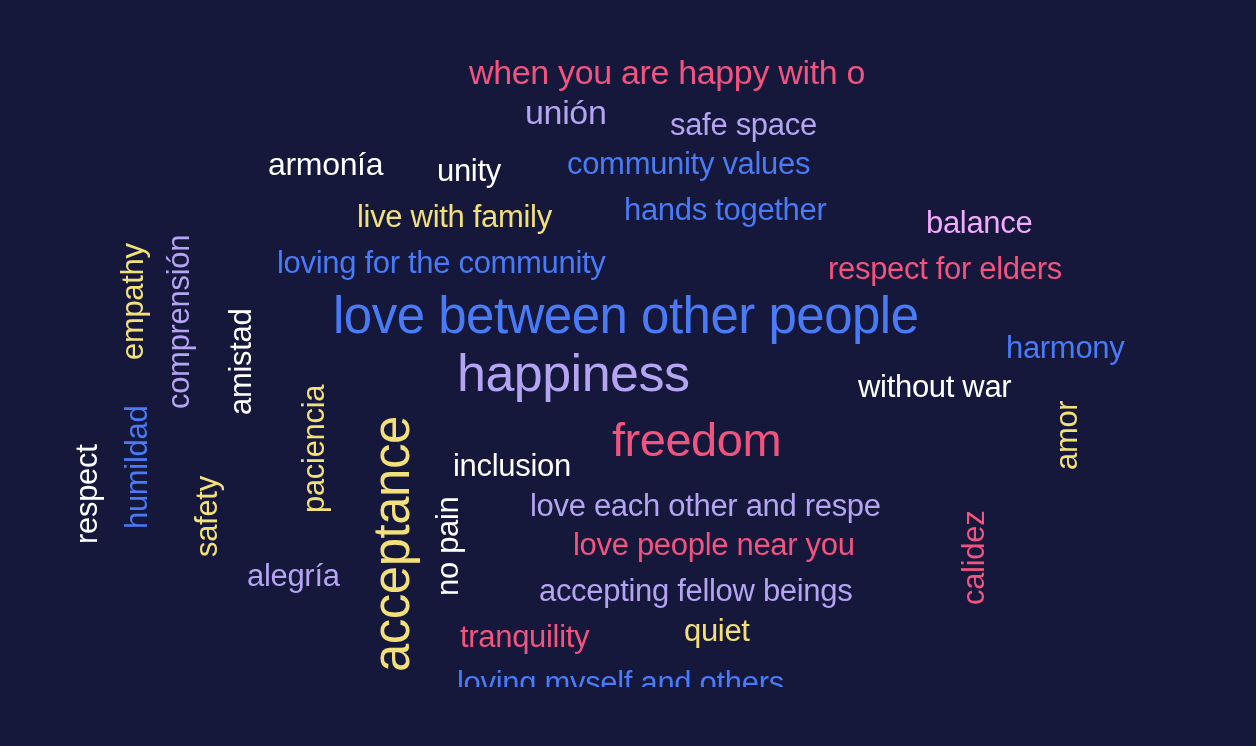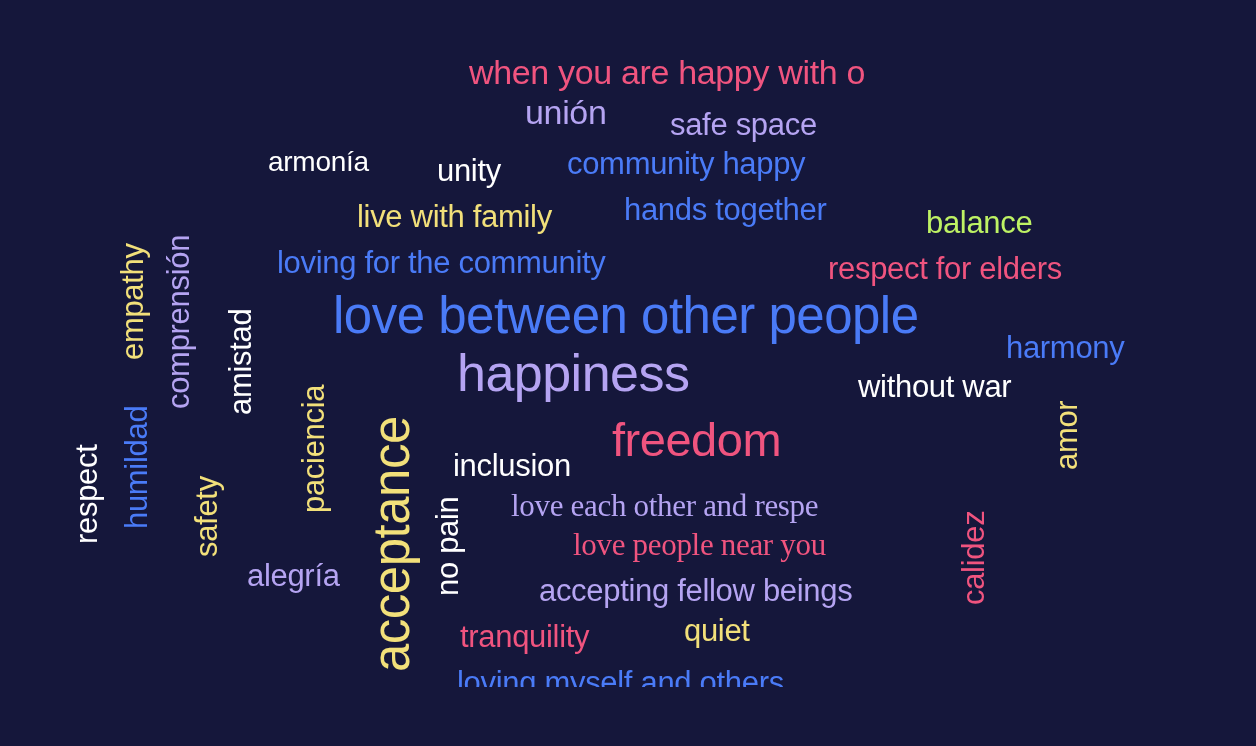--- a/index.html
+++ b/index.html
@@ -33,36 +33,36 @@
 <body>
 
 <div id="canvas" style="width: 1256px; height: 687px; background: rgb(21, 23, 59);">
   <svg class="deco" width="1256" height="746" viewBox="0 0 1256 746" style="left:0;top:0;">
     <polygon id="deco-poly" points="62,746 62,718 136,688 136,746" fill="#3a3a8c"></polygon>
   </svg>
   <div id="words">
       <div class="word" style="font-size: 34px; color: rgb(240, 84, 127); left: 469px; top: 55px;">when you are happy with o</div>
       <div class="word" style="font-size: 34px; color: rgb(181, 164, 242); left: 525px; top: 95px;">unión</div>
       <div class="word" style="font-size: 31px; color: rgb(181, 164, 242); left: 670px; top: 109px;">safe space</div>
-      <div class="word" style="font-size: 28px; color: rgb(255, 255, 255); left: 268px; top: 148px;">armonía</div>
+      <div class="word" style="font-size: 32px; color: rgb(255, 255, 255); left: 268px; top: 148px;">armonía</div>
       <div class="word" style="font-size: 31px; color: rgb(255, 255, 255); left: 437px; top: 155px;">unity</div>
-      <div class="word" style="font-size: 31px; color: rgb(74, 123, 247); left: 567px; top: 148px;">community happy</div>
+      <div class="word" style="font-size: 31px; color: rgb(74, 123, 247); left: 567px; top: 148px;">community values</div>
       <div class="word" style="font-size: 31px; color: rgb(74, 123, 247); left: 624px; top: 194px;">hands together</div>
-      <div class="word" style="font-size: 31px; color: #bef264; left: 926px; top: 207px;">balance</div>
+      <div class="word" style="font-size: 31px; color: #f0abfc; left: 926px; top: 207px;">balance</div>
       <div class="word" style="font-size: 31px; color: rgb(242, 224, 122); left: 357px; top: 201px;">live with family</div>
       <div class="word" style="font-size: 31px; color: rgb(74, 123, 247); left: 277px; top: 247px;">loving for the community</div>
       <div class="word" style="font-size: 31px; color: rgb(240, 84, 127); left: 828px; top: 253px;">respect for elders</div>
       <div class="word" style="font-size: 51px; color: rgb(74, 123, 247); left: 333px; top: 290px;">love between other people</div>
       <div class="word" style="font-size: 52px; color: rgb(181, 164, 242); left: 457px; top: 347px;">happiness</div>
       <div class="word" style="font-size: 31px; color: rgb(74, 123, 247); left: 1006px; top: 332px;">harmony</div>
       <div class="word" style="font-size: 31px; color: rgb(255, 255, 255); left: 848px; top: 371px; margin-left: 10px;">without war</div>
       <div class="word" style="font-size: 47px; color: rgb(240, 84, 127); left: 612px; top: 416px;">freedom</div>
       <div class="word" style="font-size: 31px; color: rgb(255, 255, 255); left: 453px; top: 450px;">inclusion</div>
-      <div class="word" style="font-size: 31px; color: rgb(181, 164, 242); left: 511px; top: 490px; font-family: Liberation Serif, serif;">love each other and respe</div>
-      <div class="word" style="font-size: 31px; color: rgb(240, 84, 127); left: 573px; top: 529px; font-family: Liberation Serif, serif;">love people near you</div>
+      <div class="word" style="font-size: 31px; color: rgb(181, 164, 242); left: 530px; top: 490px;">love each other and respe</div>
+      <div class="word" style="font-size: 31px; color: rgb(240, 84, 127); left: 573px; top: 529px;">love people near you</div>
       <div class="word" style="font-size: 31px; color: rgb(181, 164, 242); left: 539px; top: 575px;">accepting fellow beings</div>
       <div class="word" style="font-size: 31px; color: rgb(242, 224, 122); left: 684px; top: 615px;">quiet</div>
       <div class="word" style="font-size: 31px; color: rgb(240, 84, 127); left: 460px; top: 621px;">tranquility</div>
       <div class="word" style="font-size: 31px; color: rgb(74, 123, 247); left: 457px; top: 667px;">loving myself and others</div>
       <div class="word" style="font-size: 31px; color: rgb(181, 164, 242); left: 247px; top: 560px;">alegría</div>
       <div class="word" style="font-size: 31px; color: rgb(242, 224, 122); left: 117px; top: 360px; transform: rotate(-90deg);">empathy</div>
       <div class="word" style="font-size: 31px; color: rgb(181, 164, 242); left: 163px; top: 409px; transform: rotate(-90deg);">comprensión</div>
       <div class="word" style="font-size: 31px; color: rgb(255, 255, 255); left: 225px; top: 415px; transform: rotate(-90deg);">amistad</div>
       <div class="word" style="font-size: 31px; color: rgb(74, 123, 247); left: 121px; top: 529px; transform: rotate(-90deg);">humildad</div>
       <div class="word" style="font-size: 31px; color: rgb(255, 255, 255); left: 71px; top: 544px; transform: rotate(-90deg);">respect</div>

